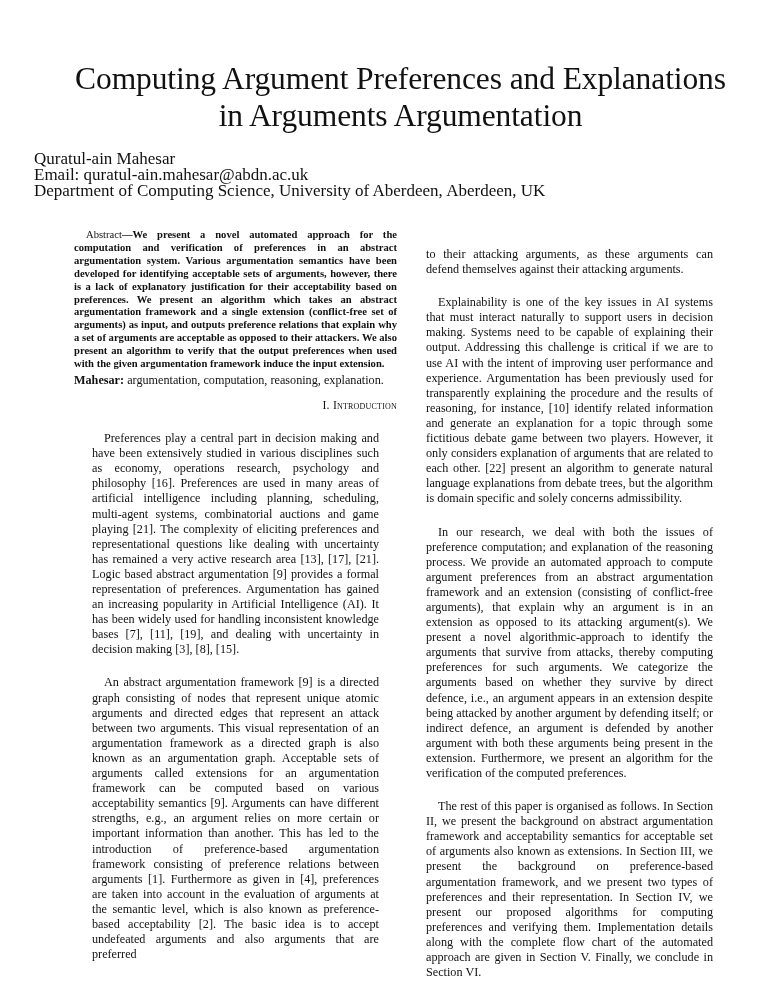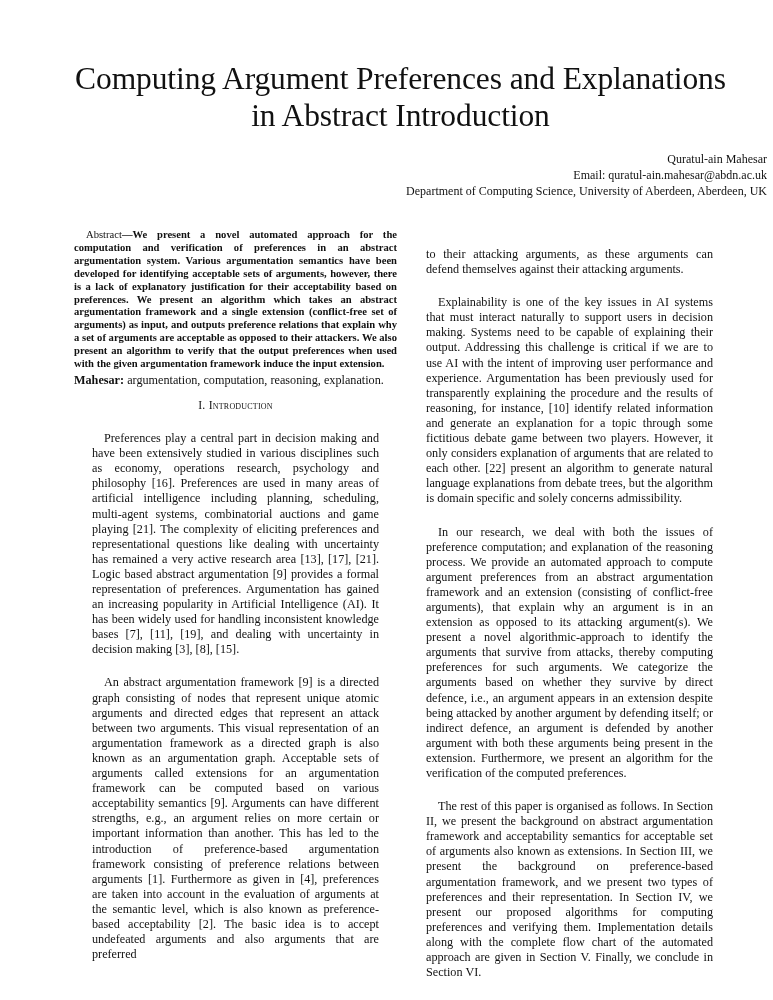--- a/index.html
+++ b/index.html
@@ -8,50 +8,50 @@
     font-family: "Liberation Serif", "DejaVu Serif", serif; color: #111;
   }
   .page { position: absolute; left: 14px; top: 0; width: 773px; height: 1000px; }
   .title {
     position: absolute; left: 20px; width: 733px; top: 60px;
     text-align: center; font-size: 31.5px; line-height: 37px; font-weight: normal;
     margin: 0; letter-spacing: -0.1px;
   }
   .authors {
     position: absolute; left: 20px; width: 733px; top: 151px;
-    text-align: right; font-size: 12px; line-height: 16px;
+    text-align: left; font-size: 17px; line-height: 16px;
   }
   .authors div { margin: 0; }
   .col {
     position: absolute; top: 229px; width: 323px;
     font-size: 12.2px; line-height: 15.1px; text-align: justify;
     hyphens: manual;
   }
   .col.left { left: 60px; }
   .col.right { left: 394px; }
   .abstract {
     font-weight: bold; font-size: 10.6px; line-height: 12.9px; text-indent: 12px; margin: 0;
   }
   .abstract .lead { font-weight: normal; }
   .keywords { margin: 2px 0 0 0; font-size: 12.2px; line-height: 15px; }
   .keywords b { font-weight: bold; }
   .section-heading {
-    text-align: center; font-size: 11.8px; margin: 10px 0 3px 0; letter-spacing: 0.2px;
+    text-align: right; font-size: 11.8px; margin: 10px 0 3px 0; letter-spacing: 0.2px;
     font-variant: small-caps;
   }
   p.body { margin: 18px; text-indent: 12px; }
   p.body.noindent { text-indent: 0; }
 </style>
 </head>
 <body>
 
 <div class="page">
   <h1 class="title">
     <span>Computing Argument Preferences and Explanations</span><br>
-    <span>in Abstract Introduction</span>
+    <span>in Arguments Argumentation</span>
   </h1>
 
   <div class="authors">
     <div>Quratul-ain Mahesar</div>
     <div>Email: quratul-ain.mahesar@abdn.ac.uk</div>
     <div>Department of Computing Science, University of Aberdeen, Aberdeen, UK</div>
   </div>
 
   <div class="col left">
     <p class="abstract"><span class="lead">Abstract</span><span>—We present a novel automated approach for the computation and verification of preferences in an abstract argumentation system. Various argumentation semantics have been developed for identifying acceptable sets of arguments, however, there is a lack of explanatory justification for their acceptability based on preferences. We present an algorithm which takes an abstract argumentation framework and a single extension (conflict-free set of arguments) as input, and outputs preference relations that explain why a set of arguments are acceptable as opposed to their attackers. We also present an algorithm to verify that the output preferences when used with the given argumentation framework induce the input extension.</span></p>

